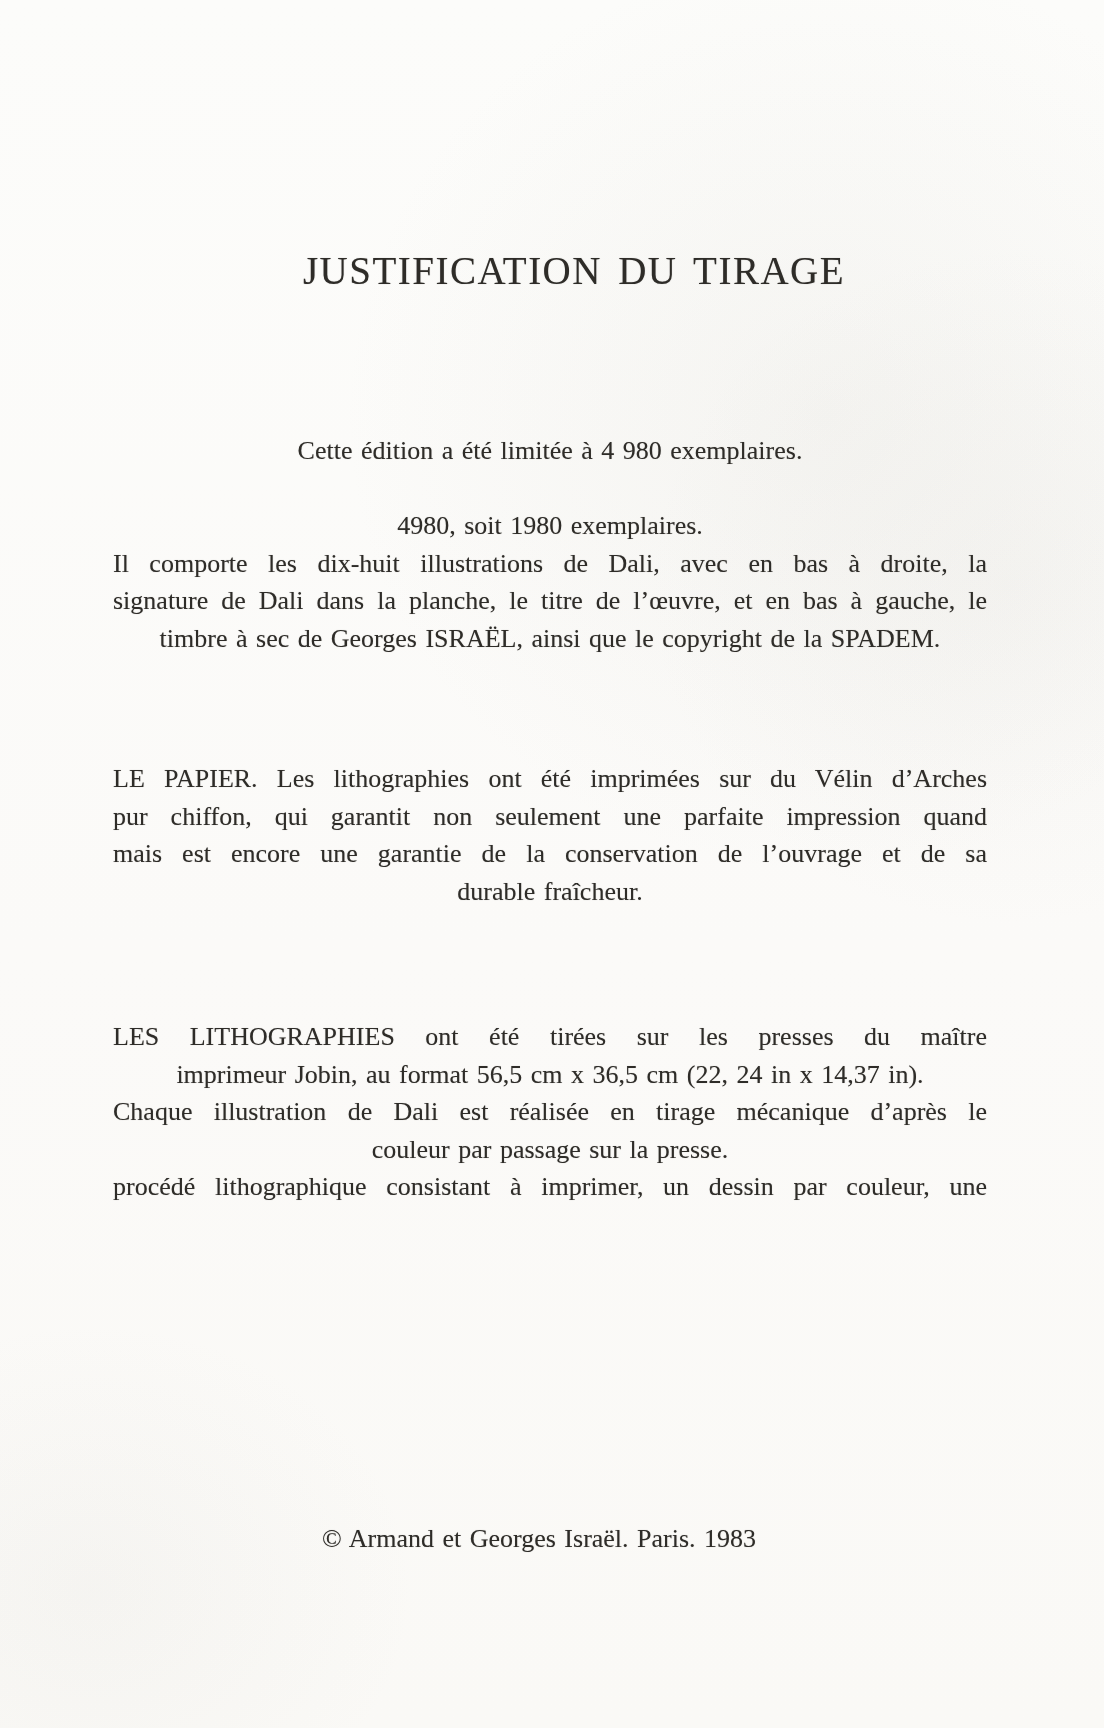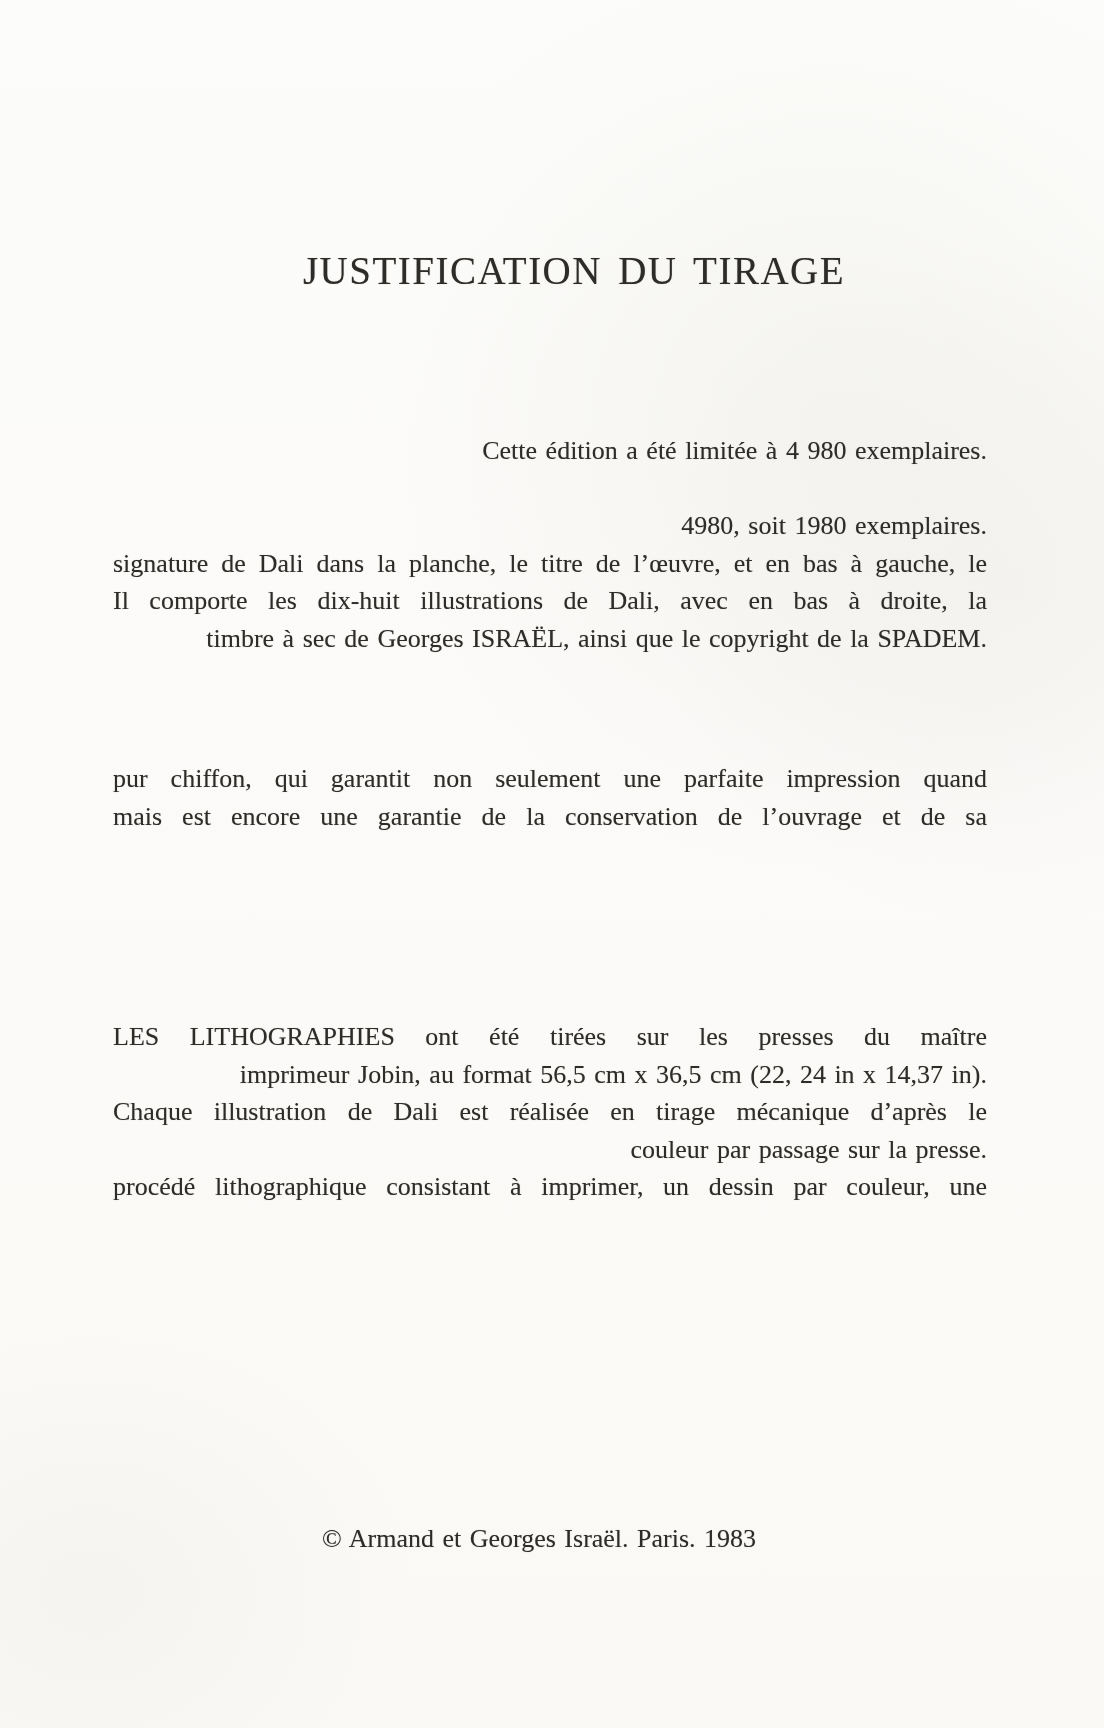--- a/index.html
+++ b/index.html
@@ -30,21 +30,21 @@
   .textblock{
     position:absolute;
     left:113px;width:874px;
     font-size:26px;
     word-spacing:2px;
     text-shadow:0 0 1px rgba(46,44,40,0.30);
   }
   .line{
     line-height:37.5px;
     height:37.5px;
-    text-align:right;
+    text-align:center;
     white-space:nowrap;
   }
   .line.jst{
     text-align:justify;
     text-align-last:justify;
     white-space:normal;
   }
   .copyright{
     position:absolute;left:0;right:0;top:1524px;
     text-align:center;
@@ -60,28 +60,30 @@
 <div class="page">
 
   <div class="title">JUSTIFICATION DU TIRAGE</div>
 
   <div class="textblock" style="top:432px">
       <div class="line">Cette édition a été limitée à 4 980 exemplaires.</div>
     </div>
 
   <div class="textblock" style="top:507px">
       <div class="line">4980, soit 1980 exemplaires.</div>
+      <div class="line jst">Il comporte les dix-huit illustrations de Dali, avec en bas à droite, la</div>
       <div class="line jst">signature de Dali dans la planche, le titre de l’œuvre, et en bas à gauche, le</div>
-      <div class="line jst">Il comporte les dix-huit illustrations de Dali, avec en bas à droite, la</div>
       <div class="line">timbre à sec de Georges ISRAËL, ainsi que le copyright de la SPADEM.</div>
     </div>
 
   <div class="textblock" style="top:760px">
+      <div class="line jst">LE PAPIER. Les lithographies ont été imprimées sur du Vélin d’Arches</div>
       <div class="line jst">pur chiffon, qui garantit non seulement une parfaite impression quand</div>
       <div class="line jst">mais est encore une garantie de la conservation de l’ouvrage et de sa</div>
+      <div class="line">durable fraîcheur.</div>
     </div>
 
   <div class="textblock" style="top:1018px">
       <div class="line jst">LES LITHOGRAPHIES ont été tirées sur les presses du maître</div>
       <div class="line">imprimeur Jobin, au format 56,5 cm x 36,5 cm (22, 24 in x 14,37 in).</div>
       <div class="line jst">Chaque illustration de Dali est réalisée en tirage mécanique d’après le</div>
       <div class="line">couleur par passage sur la presse.</div>
       <div class="line jst">procédé lithographique consistant à imprimer, un dessin par couleur, une</div>
     </div>
 

